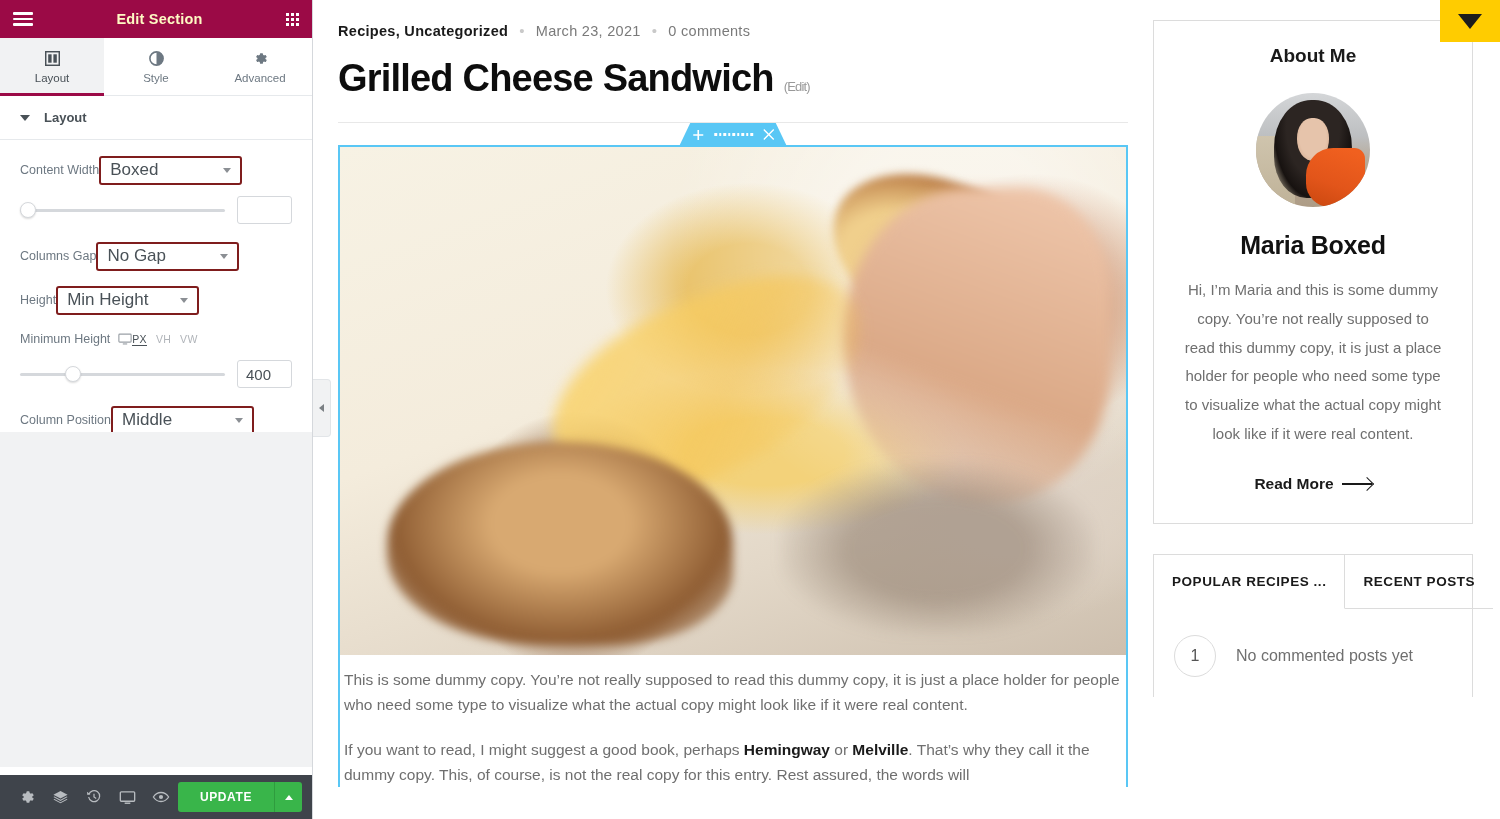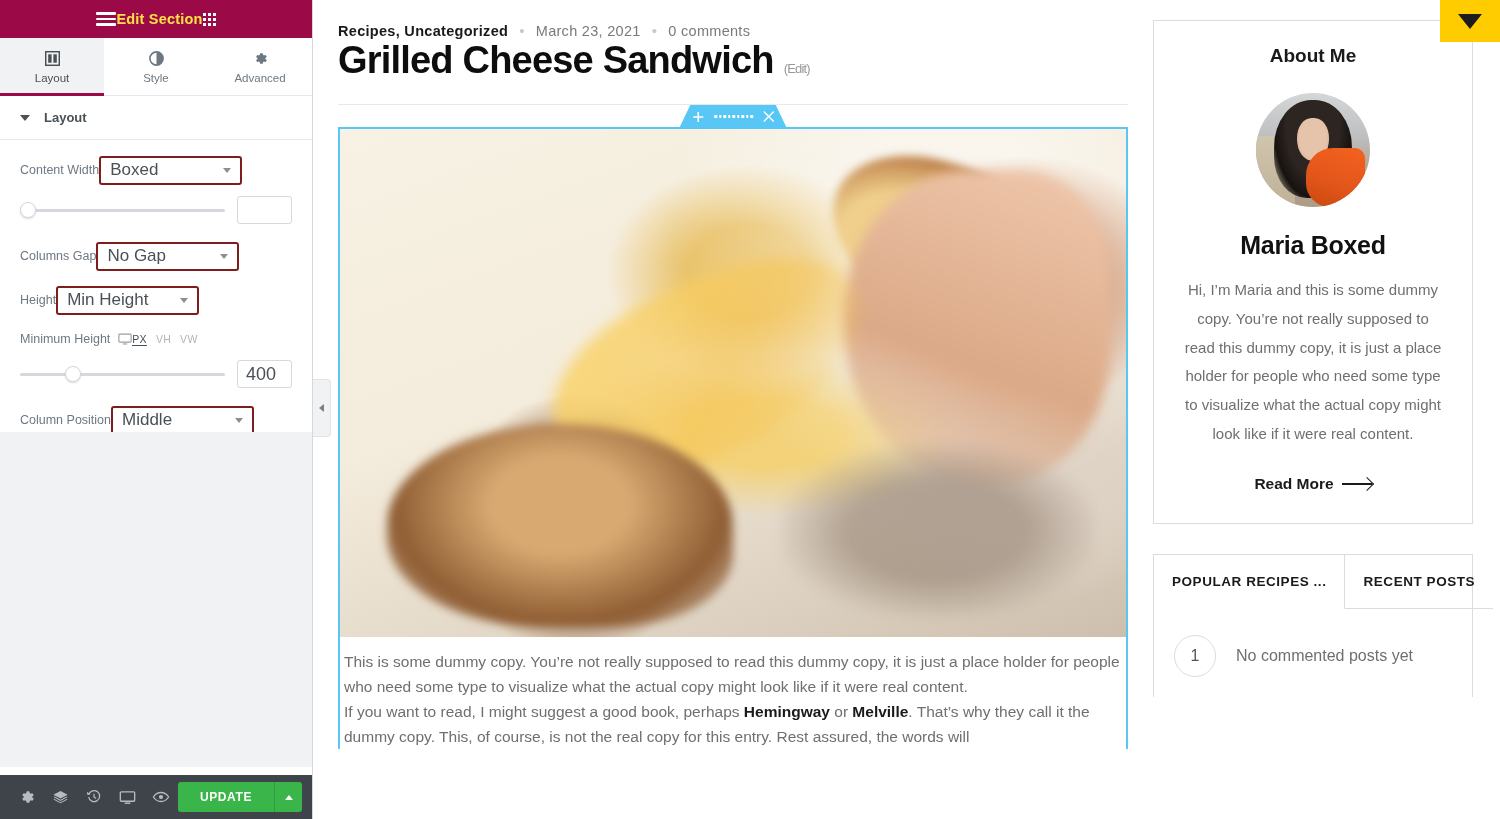--- a/index.html
+++ b/index.html
@@ -15,22 +15,22 @@
   .panel {
     width: 313px; height: 819px;
     background: #ffffff;
     display: flex; flex-direction: column;
     position: relative;
     border-right: 1px solid #d5d8dc;
     flex: 0 0 313px;
   }
   .panel-header {
     height: 38px; background: #9b0a46;
-    display: flex; align-items: center; justify-content: center;
-    padding: 0 13px; color: #fde047;
+    display: flex; align-items: center; justify-content: space-between;
+    padding: 0 13px; color: #fef9c3;
   }
   .hamburger { width: 20px; display: flex; flex-direction: column; gap: 3px; cursor: pointer; }
   .hamburger span { display: block; height: 2.5px; background: #fff; border-radius: 1px; }
   .panel-title { font-size: 14.5px; font-weight: bold; letter-spacing: .2px; }
   .grid-icon { display: grid; grid-template-columns: repeat(3,3px); gap: 2px; cursor: pointer; }
   .grid-icon i { width: 3px; height: 3px; background: #fff; display:block; }
 
   .tabs { height: 58px; display: flex; background: #fff; border-bottom: 1px solid #e6e9ec; }
   .tab {
     flex: 1; display: flex; flex-direction: column; align-items: center; justify-content: center;
@@ -65,21 +65,21 @@
 
   .slider-row { display:flex; align-items:center; padding: 4px 20px 10px 20px; gap: 12px; }
   .slider { flex: 1; position: relative; height: 20px; display:flex; align-items:center; cursor:pointer;}
   .slider .track { width: 100%; height: 3px; background:#d5d8dc; border-radius:3px; }
   .slider .knob {
     position:absolute; width:16px; height:16px; border-radius:50%;
     background:#fff; border:1px solid #d5d8dc; box-shadow:0 1px 2px rgba(0,0,0,.15);
   }
   .num-box {
     width: 55px; height: 28px; border:1px solid #d5d8dc; border-radius:3px; background:#fff;
-    display:flex; align-items:center; padding: 0 8px; font-size:18px; color:#495157;
+    display:flex; align-items:center; padding: 0 8px; font-size:15px; color:#495157;
   }
 
   .units { display:flex; gap:9px; font-size:10.5px; color:#b0b4b9; letter-spacing:.3px; }
   .units .u { cursor:pointer; }
   .units .u.active { color:#495157; border-bottom:1px solid #495157; }
   .panel-filler { background:#f1f2f3; flex:1; }
 
   .panel-footer {
     height: 44px; background:#3f444b; display:flex; align-items:center; gap:0; padding: 0 10px; margin-top: 8px;
   }
@@ -107,21 +107,21 @@
   .content {
     flex: 1; height: 819px; background:#fff; position: relative; overflow: hidden;
     display:flex;
   }
   .content-inner { flex:1; display:flex; padding-left: 25px; }
   .post-col { width: 790px; padding-top: 22px; position: relative; }
   .meta { font-size: 14.5px; color:#7a7a7a; letter-spacing:.3px; display:flex; align-items:center; gap:11px; }
   .meta .cats { color:#1a1a1a; font-weight:bold; }
   .meta .bullet { color:#c9c9c9; font-size: 15px; }
   .post-title {
-    font-size: 38px; font-weight: bold; color:#0d0d0d; letter-spacing:-.8px; 
+    font-size: 38px; font-weight: bold; color:#0d0d0d; letter-spacing:-.8px; margin-top: 18px;
     display:flex; align-items:flex-end; gap: 10px;
   }
   .edit-link { font-size:13px; color:#999; font-weight:normal; padding-bottom: 6px; cursor:pointer; }
   .hr { height:1px; background:#e8e8e8; margin-top: 22px; }
 
   .section-wrap { position: relative; margin-top: 22px; }
   .sec-toolbar {
     position:absolute; top:-22px; left: 50%; transform:translateX(-50%);
     height: 23px; background:#59c7f5; display:flex; align-items:center; gap: 10px;
     padding: 0 13px; z-index: 30;
@@ -165,21 +165,21 @@
     filter: blur(6px); border-radius: 50% 35% 45% 55%;
   }
   .hero-img .shadow {
     position:absolute; right:4%; bottom:4%; width:40%; height:34%;
     background: radial-gradient(ellipse at 50% 50%, rgba(120,100,84,.45) 0 40%, rgba(120,100,84,0) 75%);
     filter: blur(6px);
   }
 
   .body-box { border-left:2px solid #59c7f5; border-right:2px solid #59c7f5; padding: 12px 4px 0 4px; }
   .body-p { font-size: 15.5px; line-height: 1.62; color:#6f6f6f; }
-  .body-p + .body-p { }
+  .body-p + .body-p { margin-top: 20px; }
   .body-p b { color:#1a1a1a; font-weight:bold; }
 
   
   .sidebar { width: 370px; flex: 0 0 370px; padding: 20px 25px 0 25px; position:relative; }
   .card { border:1px solid #dcdcdc; background:#fff; padding: 24px 28px 30px 28px; text-align:center; }
   .card-title { font-size: 19px; font-weight:bold; color:#1a1a1a; }
   .avatar {
     width: 114px; height: 114px; border-radius:50%; margin: 26px auto 0 auto; overflow:hidden;
     position:relative;
     background: linear-gradient(180deg, #d4d6d8 0%, #bdbfc1 38%, #b7a894 62%, #ad9c86 100%);

